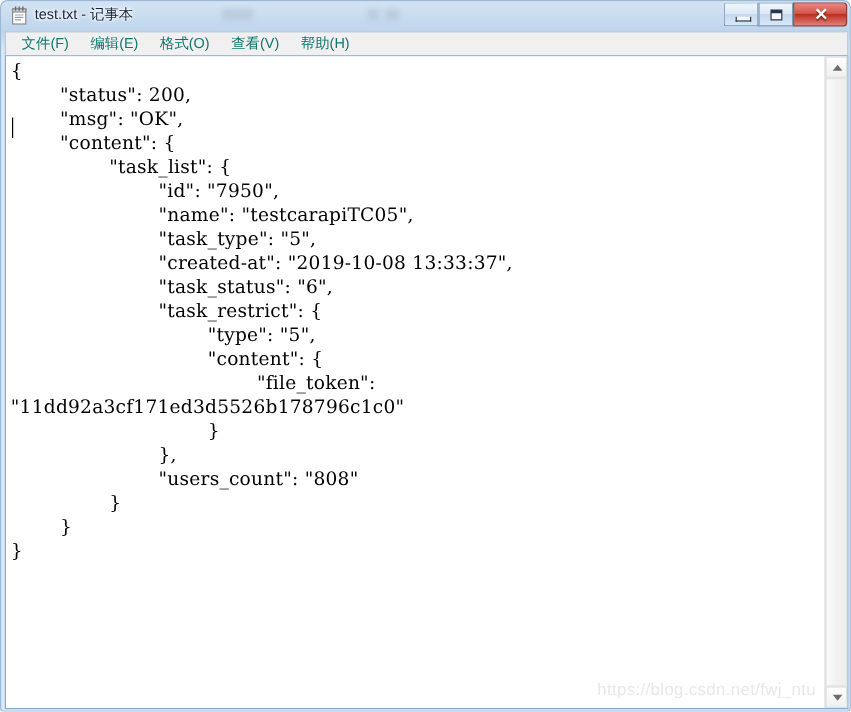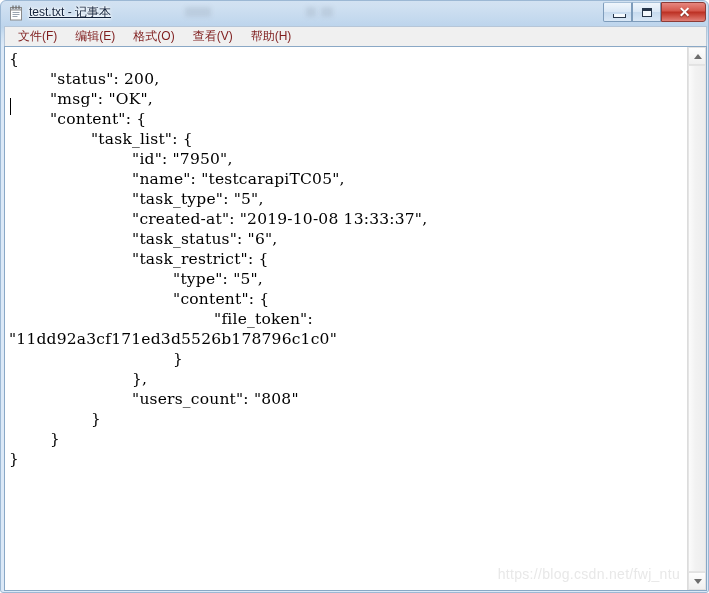--- a/index.html
+++ b/index.html
@@ -39,21 +39,20 @@
     left: 8px; top: 4px;
     width: 14px; height: 16px;
   }
   #title-text {
     position: absolute;
     left: 28px; top: 3px;
     font-size: 12px;
     color: #13223b;
     white-space: nowrap;
     text-shadow: 0 0 3px #ffffff, 0 0 5px #ffffff, 0 0 2px #ffffff;
-    text-decoration: underline;
   }
 
   
   .winbtn {
     position: absolute;
     top: 1px;
     height: 20px;
     box-sizing: border-box;
     border: 1px solid #7e9cbb;
     border-top-color: #a7c0d8;
@@ -131,21 +130,21 @@
   #menubar-inner {
     position: absolute;
     left: 4px; top: 1px;
     height: 18px;
     display: flex;
     align-items: center;
   }
   .menu-item {
     font-family: "Liberation Sans", sans-serif;
     font-size: 12px;
-    color: #7f1d1d;
+    color: #0f766e;
     padding: 1px 9px 2px 9px;
     white-space: nowrap;
     cursor: default;
   }
 
   
   #editor-frame {
     position: absolute;
     left: 3px; top: 45px;
     width: 703px;

